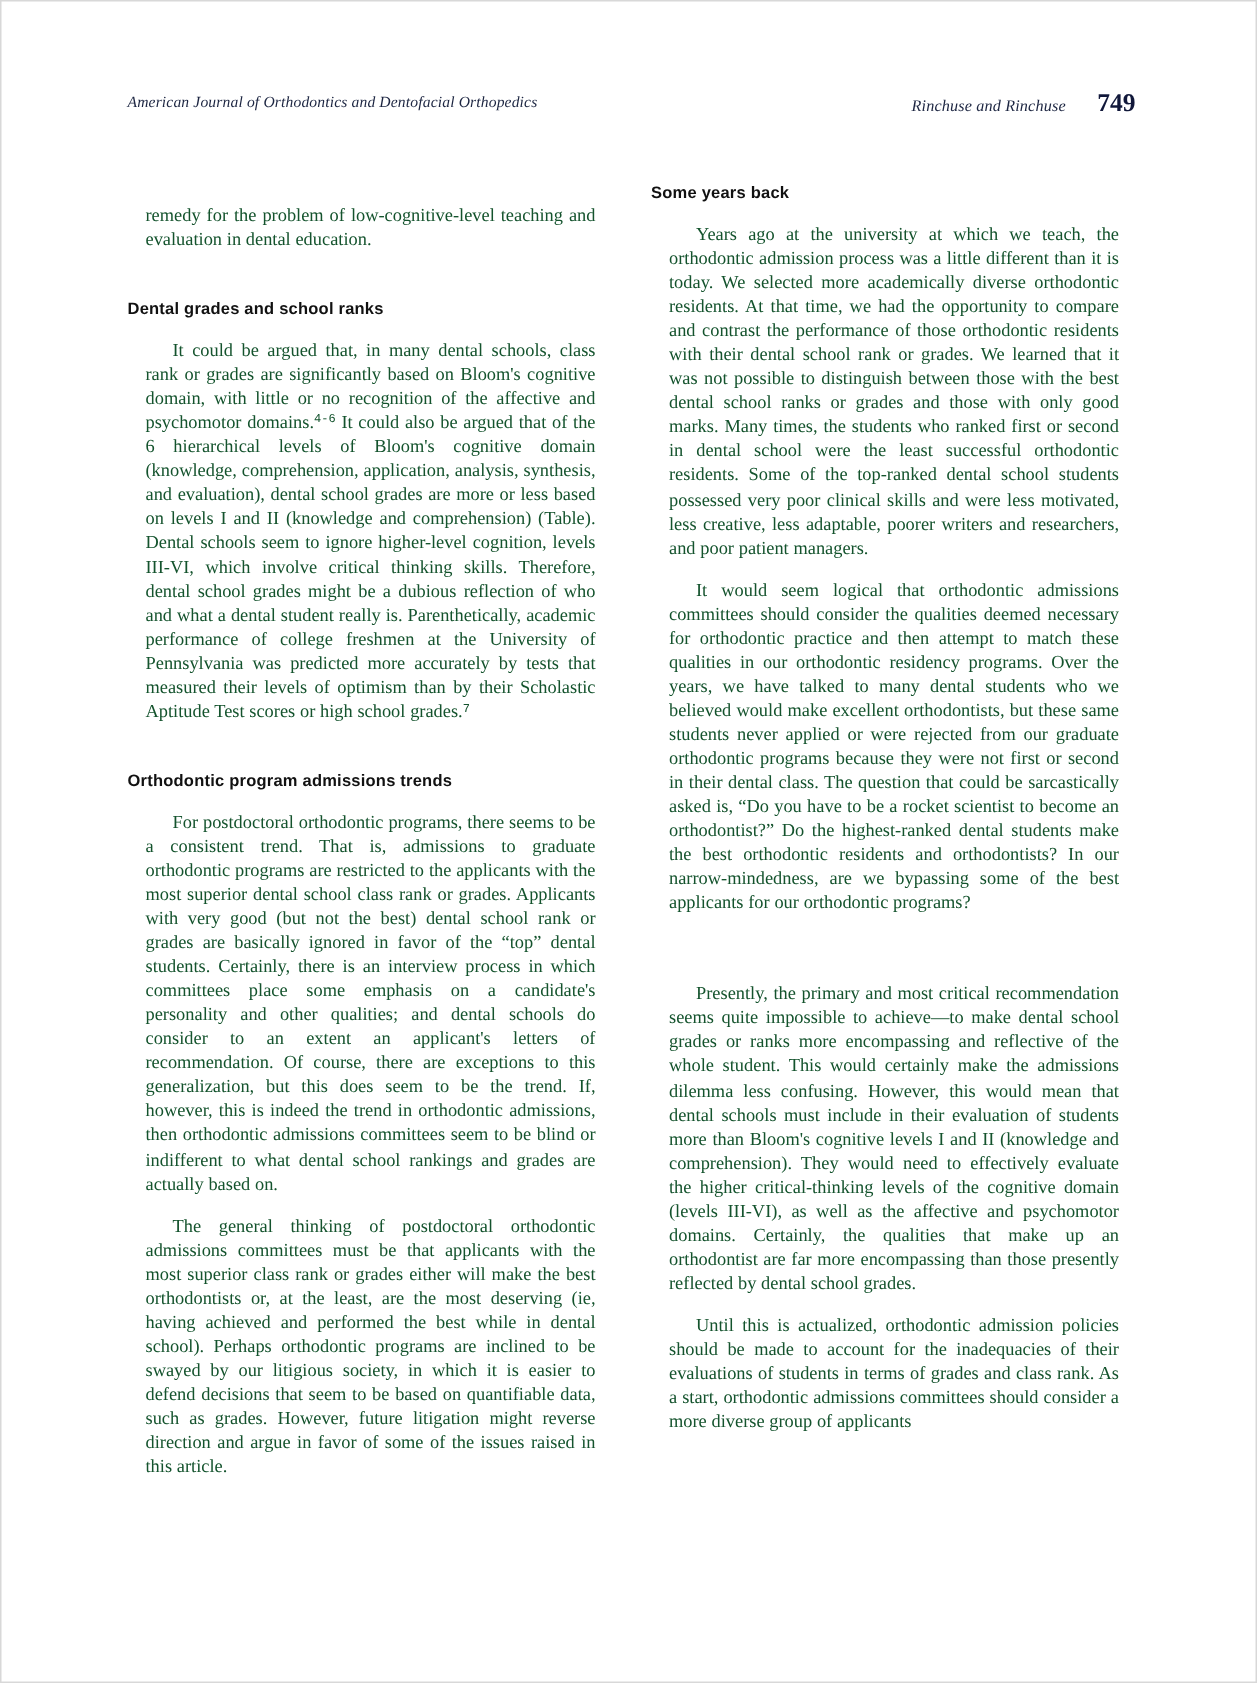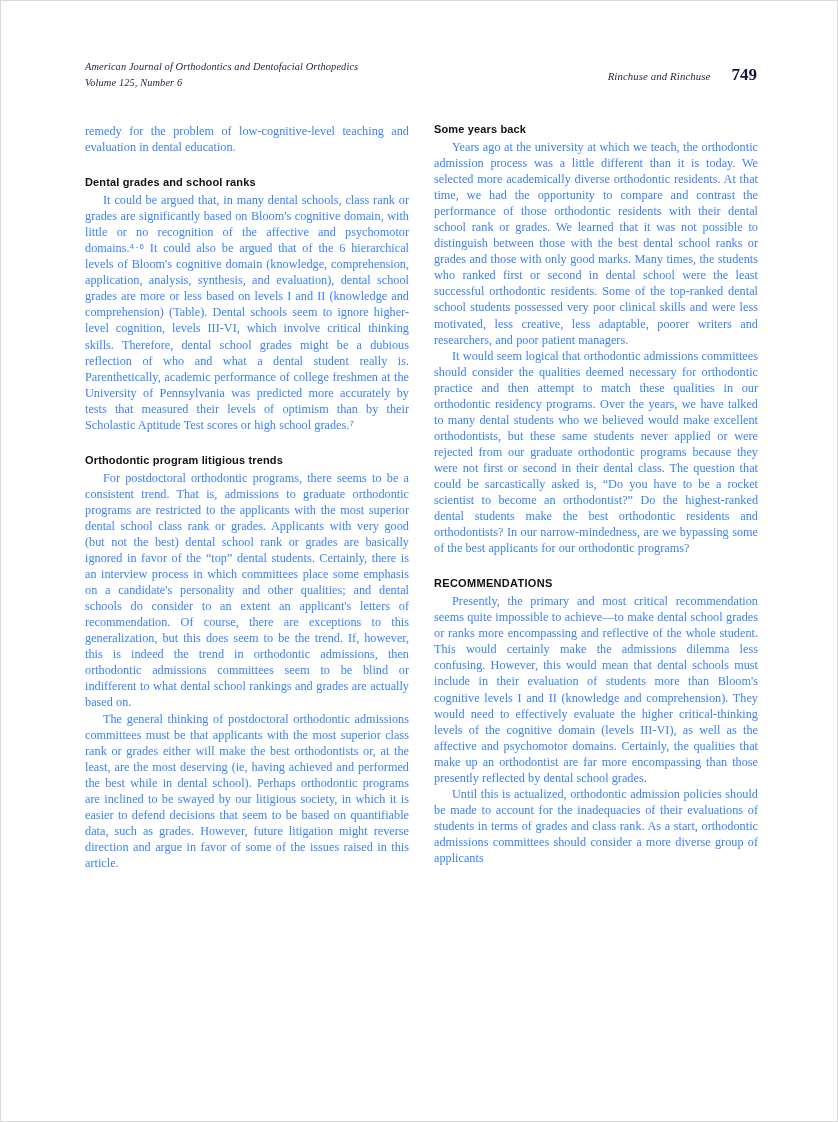--- a/index.html
+++ b/index.html
@@ -82,24 +82,24 @@
     color: #111111;
   }
   h2.sec.caps {
     text-transform: none;
     letter-spacing: 0.3px;
   }
 
   p.body {
     font-size: 12.25px;
     line-height: 16.05px;
-    margin: 0;
+    margin: 12px;
     text-align: justify;
     text-indent: 18px;
-    color: #3b82f6;
+    color: #14532d;
     hyphens: none;
     word-spacing: 0.1px;
   }
   p.body.noindent { text-indent: 0; }
 
   sup {
     font-size: 8px;
     line-height: 0;
     vertical-align: 0.42em;
     font-family: Liberation Mono, monospace;
@@ -107,56 +107,54 @@
   .gap-md { height: 21px; }
 </style>
 </head>
 <body>
 
 <div class="page">
 
   <div class="running-head">
     <div class="rh-left">
       <div>American Journal of Orthodontics and Dentofacial Orthopedics</div>
-      <div>Volume 125, Number 6</div>
     </div>
     <div class="rh-right">
       <span class="rh-authors">Rinchuse and Rinchuse</span>
       <span class="rh-page">749</span>
     </div>
   </div>
 
   <div class="columns">
 
     <div class="col">
 
       <p class="body noindent">remedy for the problem of low-cognitive-level teaching and evaluation in dental education.</p>
 
       <div class="gap-md"></div>
 
       <h2 class="sec">Dental grades and school ranks</h2>
       <p class="body"><span>It could be argued that, in many dental schools, class rank or grades are significantly based on Bloom's cognitive domain, with little or no recognition of the affective and psychomotor domains.</span><sup>4-6</sup><span> It could also be argued that of the 6 hierarchical levels of Bloom's cognitive domain (knowledge, comprehension, application, analysis, synthesis, and evaluation), dental school grades are more or less based on levels I and II (knowledge and comprehension) (Table). Dental schools seem to ignore higher-level cognition, levels III-VI, which involve critical thinking skills. Therefore, dental school grades might be a dubious reflection of who and what a dental student really is. Parenthetically, academic performance of college freshmen at the University of Pennsylvania was predicted more accurately by tests that measured their levels of optimism than by their Scholastic Aptitude Test scores or high school grades.</span><sup>7</sup></p>
 
       <div class="gap-md"></div>
 
-      <h2 class="sec">Orthodontic program litigious trends</h2>
+      <h2 class="sec">Orthodontic program admissions trends</h2>
       <p class="body">For postdoctoral orthodontic programs, there seems to be a consistent trend. That is, admissions to graduate orthodontic programs are restricted to the applicants with the most superior dental school class rank or grades. Applicants with very good (but not the best) dental school rank or grades are basically ignored in favor of the “top” dental students. Certainly, there is an interview process in which committees place some emphasis on a candidate's personality and other qualities; and dental schools do consider to an extent an applicant's letters of recommendation. Of course, there are exceptions to this generalization, but this does seem to be the trend. If, however, this is indeed the trend in orthodontic admissions, then orthodontic admissions committees seem to be blind or indifferent to what dental school rankings and grades are actually based on.</p>
       <p class="body">The general thinking of postdoctoral orthodontic admissions committees must be that applicants with the most superior class rank or grades either will make the best orthodontists or, at the least, are the most deserving (ie, having achieved and performed the best while in dental school). Perhaps orthodontic programs are inclined to be swayed by our litigious society, in which it is easier to defend decisions that seem to be based on quantifiable data, such as grades. However, future litigation might reverse direction and argue in favor of some of the issues raised in this article.</p>
 
     </div>
 
     <div class="col">
 
       <h2 class="sec">Some years back</h2>
       <p class="body">Years ago at the university at which we teach, the orthodontic admission process was a little different than it is today. We selected more academically diverse orthodontic residents. At that time, we had the opportunity to compare and contrast the performance of those orthodontic residents with their dental school rank or grades. We learned that it was not possible to distinguish between those with the best dental school ranks or grades and those with only good marks. Many times, the students who ranked first or second in dental school were the least successful orthodontic residents. Some of the top-ranked dental school students possessed very poor clinical skills and were less motivated, less creative, less adaptable, poorer writers and researchers, and poor patient managers.</p>
       <p class="body">It would seem logical that orthodontic admissions committees should consider the qualities deemed necessary for orthodontic practice and then attempt to match these qualities in our orthodontic residency programs. Over the years, we have talked to many dental students who we believed would make excellent orthodontists, but these same students never applied or were rejected from our graduate orthodontic programs because they were not first or second in their dental class. The question that could be sarcastically asked is, “Do you have to be a rocket scientist to become an orthodontist?” Do the highest-ranked dental students make the best orthodontic residents and orthodontists? In our narrow-mindedness, are we bypassing some of the best applicants for our orthodontic programs?</p>
 
       <div class="gap-md"></div>
 
-      <h2 class="sec caps">RECOMMENDATIONS</h2>
       <p class="body">Presently, the primary and most critical recommendation seems quite impossible to achieve—to make dental school grades or ranks more encompassing and reflective of the whole student. This would certainly make the admissions dilemma less confusing. However, this would mean that dental schools must include in their evaluation of students more than Bloom's cognitive levels I and II (knowledge and comprehension). They would need to effectively evaluate the higher critical-thinking levels of the cognitive domain (levels III-VI), as well as the affective and psychomotor domains. Certainly, the qualities that make up an orthodontist are far more encompassing than those presently reflected by dental school grades.</p>
       <p class="body">Until this is actualized, orthodontic admission policies should be made to account for the inadequacies of their evaluations of students in terms of grades and class rank. As a start, orthodontic admissions committees should consider a more diverse group of applicants</p>
 
     </div>
 
   </div>
 
 </div>
 
 </body></html>

